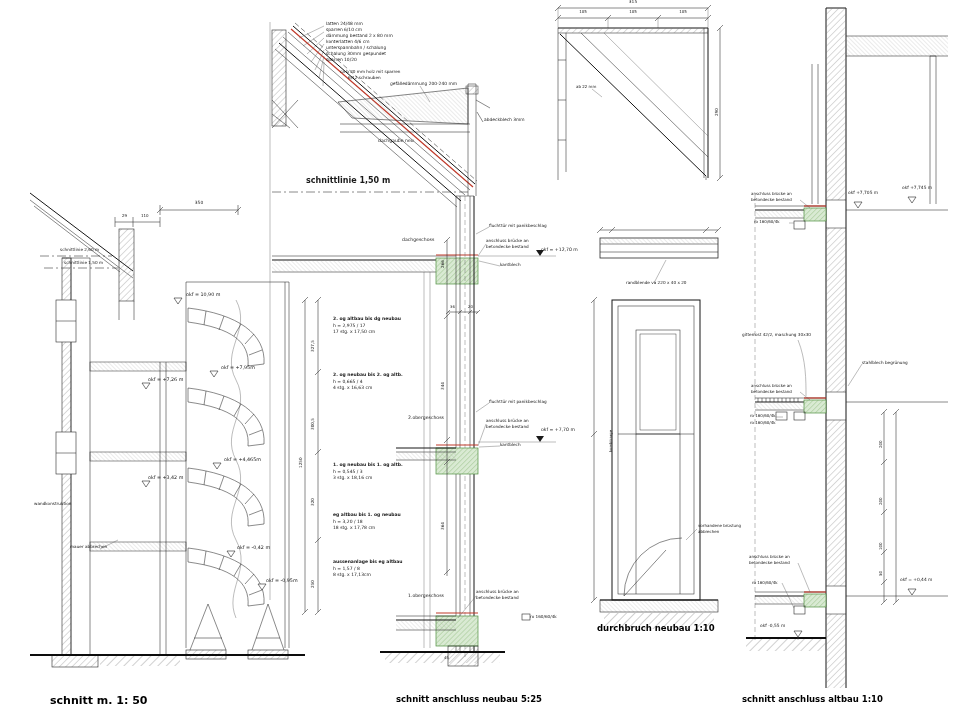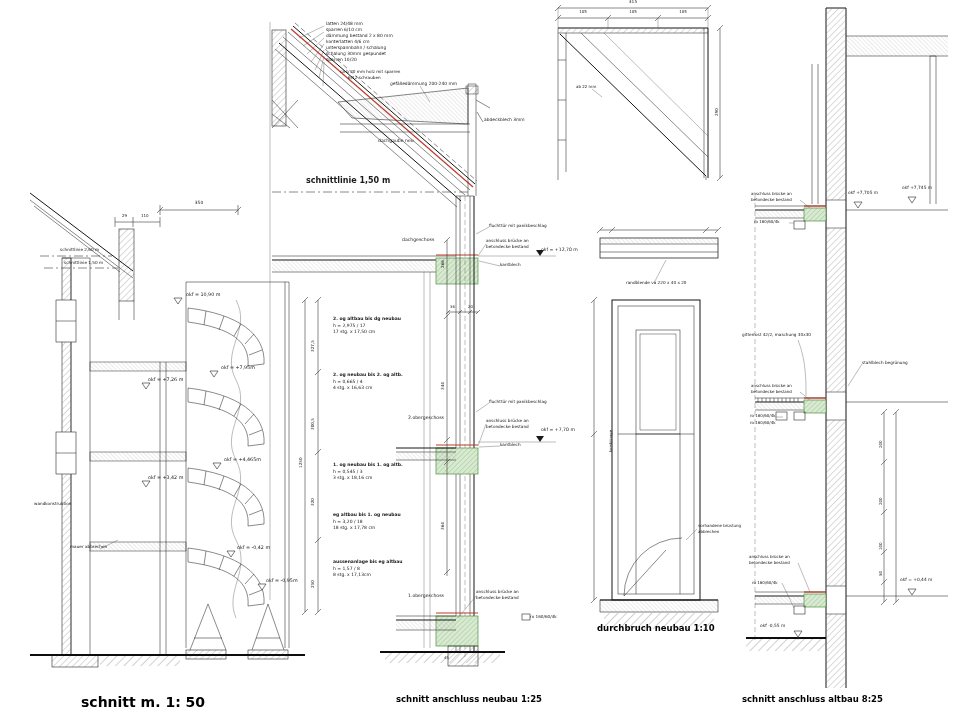--- a/index.html
+++ b/index.html
@@ -346,17 +346,17 @@
       <div class="lbl" style="left: 752px; top: 581px; font-size: 4px;">ro 160/60/4k</div>
       <div class="lbl" style="left: 900px; top: 578px; font-size: 4.4px;">okf = +0,44 m</div>
       <div class="lbl" style="left: 760px; top: 624px; font-size: 4.4px;">okf -0,55 m</div>
       <div class="lbl" style="left: 879px; top: 448px; font-size: 4px; transform-origin: 0px 0px; transform: rotate(-90deg);">200</div>
       <div class="lbl" style="left: 879px; top: 505px; font-size: 4px; transform-origin: 0px 0px; transform: rotate(-90deg);">200</div>
       <div class="lbl" style="left: 879px; top: 550px; font-size: 4px; transform-origin: 0px 0px; transform: rotate(-90deg);">100</div>
       <div class="lbl" style="left: 879px; top: 576px; font-size: 4px; transform-origin: 0px 0px; transform: rotate(-90deg);">50</div>
     </div>
 
 <div class="cap" style="left:597px;top:623px;font-size:8.5px">durchbruch neubau 1:10</div>
-<div class="cap" style="left:81px;top:694px;font-size:14px">schnitt m. 1: 50</div>
-<div class="cap" style="left:396px;top:694px;font-size:8.5px">schnitt anschluss neubau 1:25</div>
-<div class="cap" style="left:742px;top:694px;font-size:8.5px">schnitt anschluss altbau 8:25</div>
+<div class="cap" style="left:50px;top:694px;font-size:11px">schnitt m. 1: 50</div>
+<div class="cap" style="left:396px;top:694px;font-size:8.5px">schnitt anschluss neubau 5:25</div>
+<div class="cap" style="left:742px;top:694px;font-size:8.5px">schnitt anschluss altbau 1:10</div>
 
 </div>
 
 </body></html>

